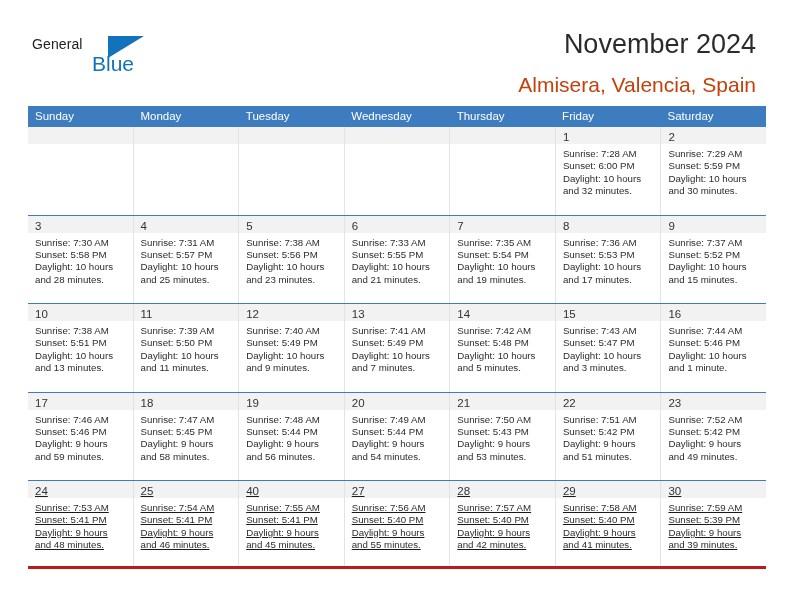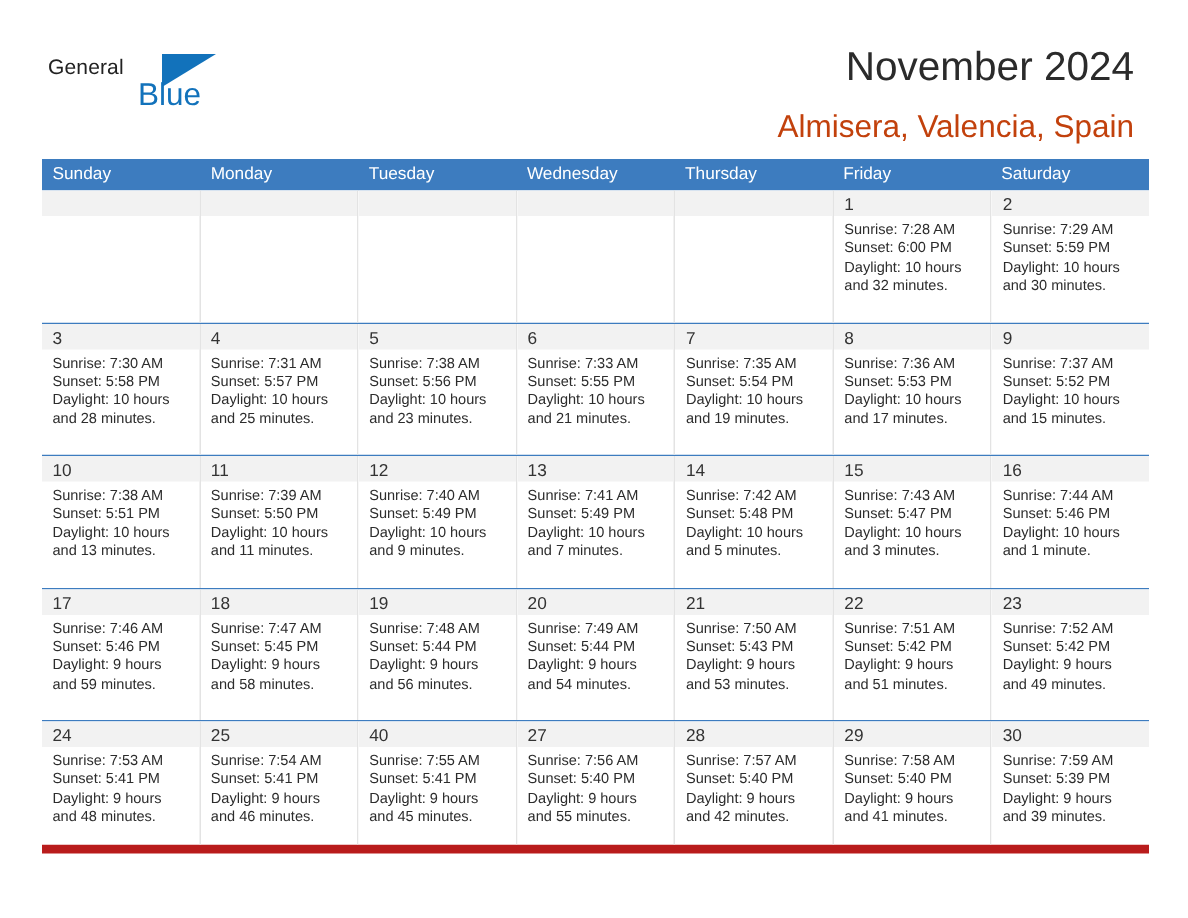--- a/index.html
+++ b/index.html
@@ -95,21 +95,21 @@
     line-height: 20px;
     padding-left: 7px;
     white-space: nowrap;
   }
 
   .week {
     display: flex;
     border-top: 1px solid #3d7cbf;
     height: 88.5px;
   }
-  .week.last { border-bottom: 6px solid #b91c1c; }
+  .week.last { border-bottom: 3px solid #b91c1c; text-decoration: underline; }
 
   .cell {
     flex: 1 1 0;
     position: relative;
     background: #ffffff;
     border-right: 1px solid #e3e3e3;
     overflow: hidden;
   }
   .cell:last-child { border-right: none; }
   .cell.empty .daynum-band { background: #f2f2f2; }

